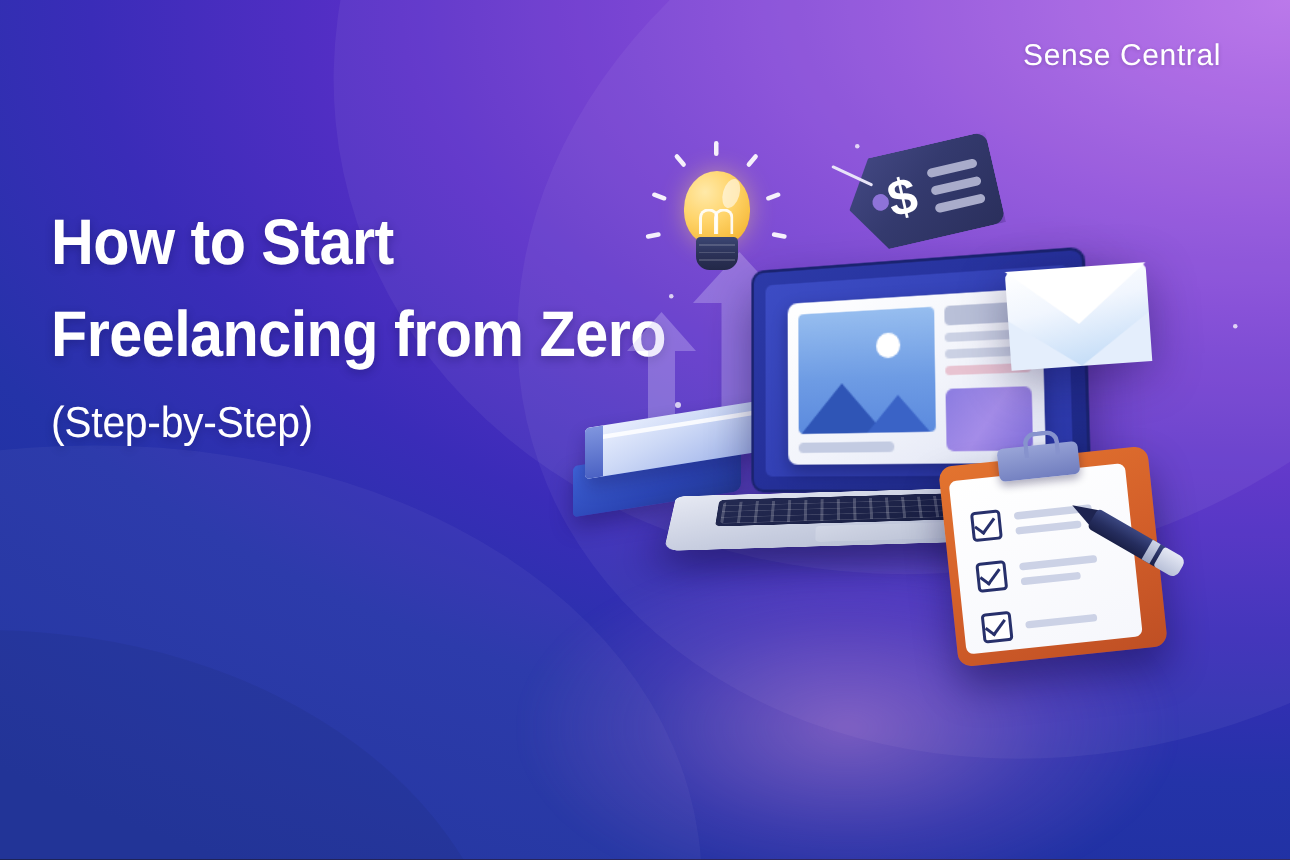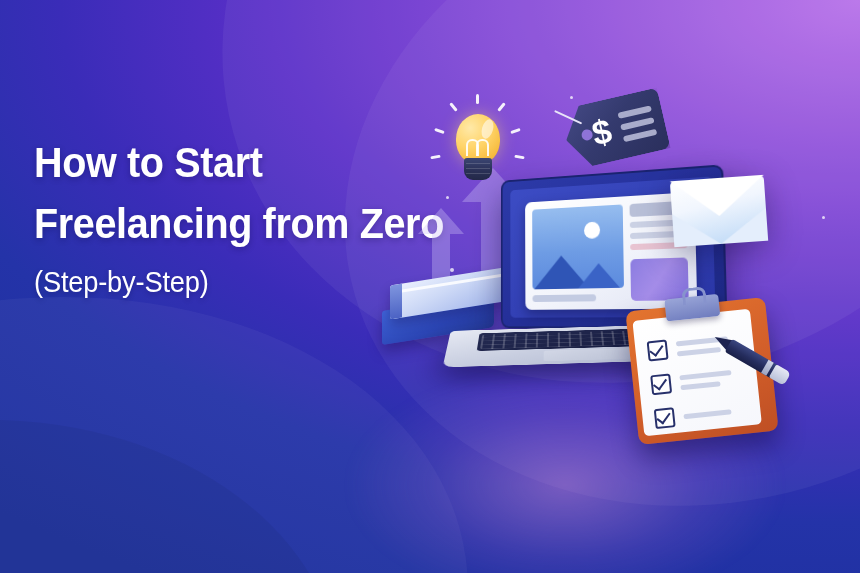--- a/index.html
+++ b/index.html
@@ -341,20 +341,21 @@
   <div class="swoosh sw2"></div>
   <div class="swoosh sw3"></div>
   <div class="swoosh sw4"></div>
   <div class="glow"></div>
 
   <div class="sparkle" style="left:822px;top:216px;width:3px;height:3px;"></div>
   <div class="sparkle" style="left:446px;top:196px;width:3px;height:3px;"></div>
   <div class="sparkle" style="left:450px;top:268px;width:4px;height:4px;"></div>
   <div class="sparkle" style="left:570px;top:96px;width:3px;height:3px;"></div>
 
+  <div class="logo">Sense Central</div>
 
   <div class="headline">
     <span class="h-line">How to Start</span>
     <span class="h-line">Freelancing from Zero</span>
     <span class="sub">(Step-by-Step)</span>
   </div>
 
   <div id="art">
 
     <svg class="arrow" style="left:58px;top:128px;" width="46" height="92" viewBox="0 0 46 92">

